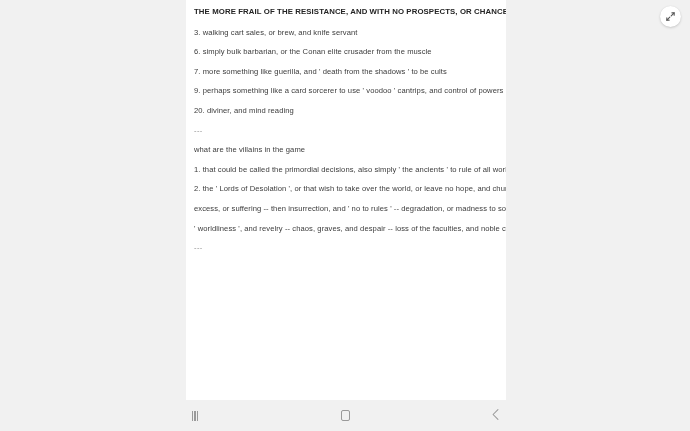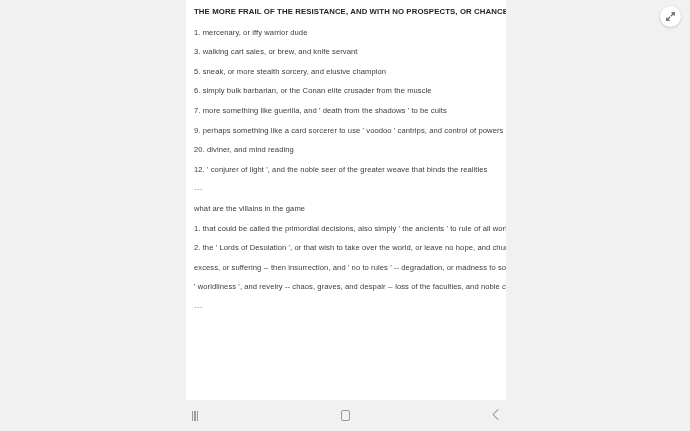--- a/index.html
+++ b/index.html
@@ -120,28 +120,25 @@
 </style>
 </head>
 <body>
 
 <div id="screen">
 
   <div id="doc-panel">
     <div id="doc-body">
       <p class="doc-line heading">THE MORE FRAIL OF THE RESISTANCE, AND WITH NO PROSPECTS, OR CHANCE TO LIVING</p>
       <div id="doc-lines">
-          <p class="doc-line">1. mercenary, or iffy warrior dude</p>
           <p class="doc-line">3. walking cart sales, or brew, and knife servant</p>
-          <p class="doc-line">5. sneak, or more stealth sorcery, and elusive champion</p>
           <p class="doc-line">6. simply bulk barbarian, or the Conan elite crusader from the muscle</p>
           <p class="doc-line">7. more something like guerilla, and ' death from the shadows ' to be cults</p>
           <p class="doc-line">9. perhaps something like a card sorcerer to use ' voodoo ' cantrips, and control of powers</p>
           <p class="doc-line">20. diviner, and mind reading</p>
-          <p class="doc-line">12. ' conjurer of light ', and the noble seer of the greater weave that binds the realities</p>
           <p class="doc-line sep">---</p>
           <p class="doc-line">what are the villains in the game</p>
           <p class="doc-line">1. that could be called the primordial decisions, also simply ' the ancients ' to rule of all world</p>
           <p class="doc-line">2. the ' Lords of Desolation ', or that wish to take over the world, or leave no hope, and church</p>
           <p class="doc-line">excess, or suffering -- then insurrection, and ' no to rules ' -- degradation, or madness to souls</p>
           <p class="doc-line">' worldliness ', and revelry -- chaos, graves, and despair -- loss of the faculties, and noble cults</p>
           <p class="doc-line sep">---</p>
         </div>
     </div>
   </div>

